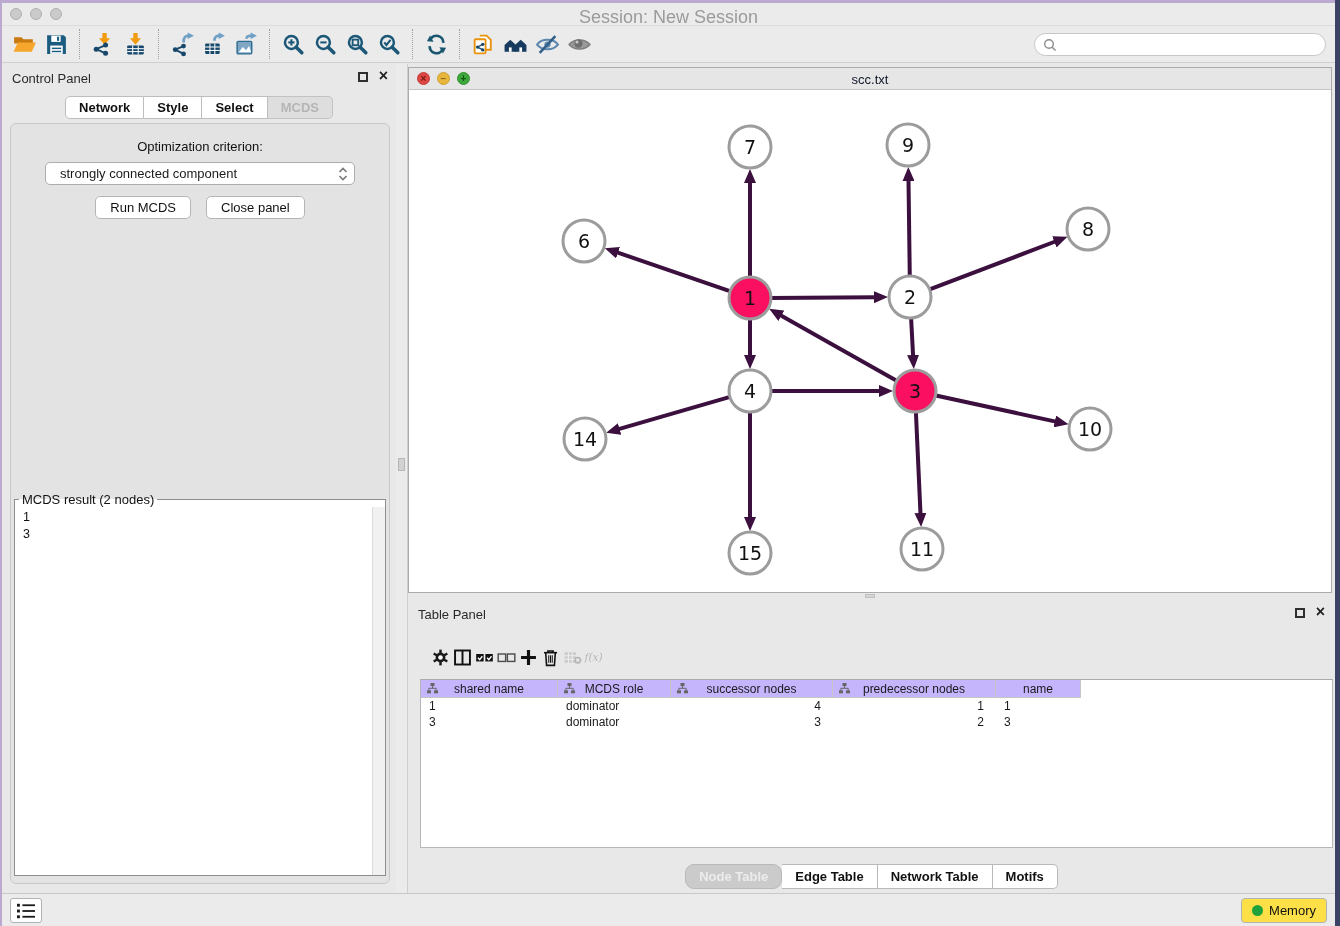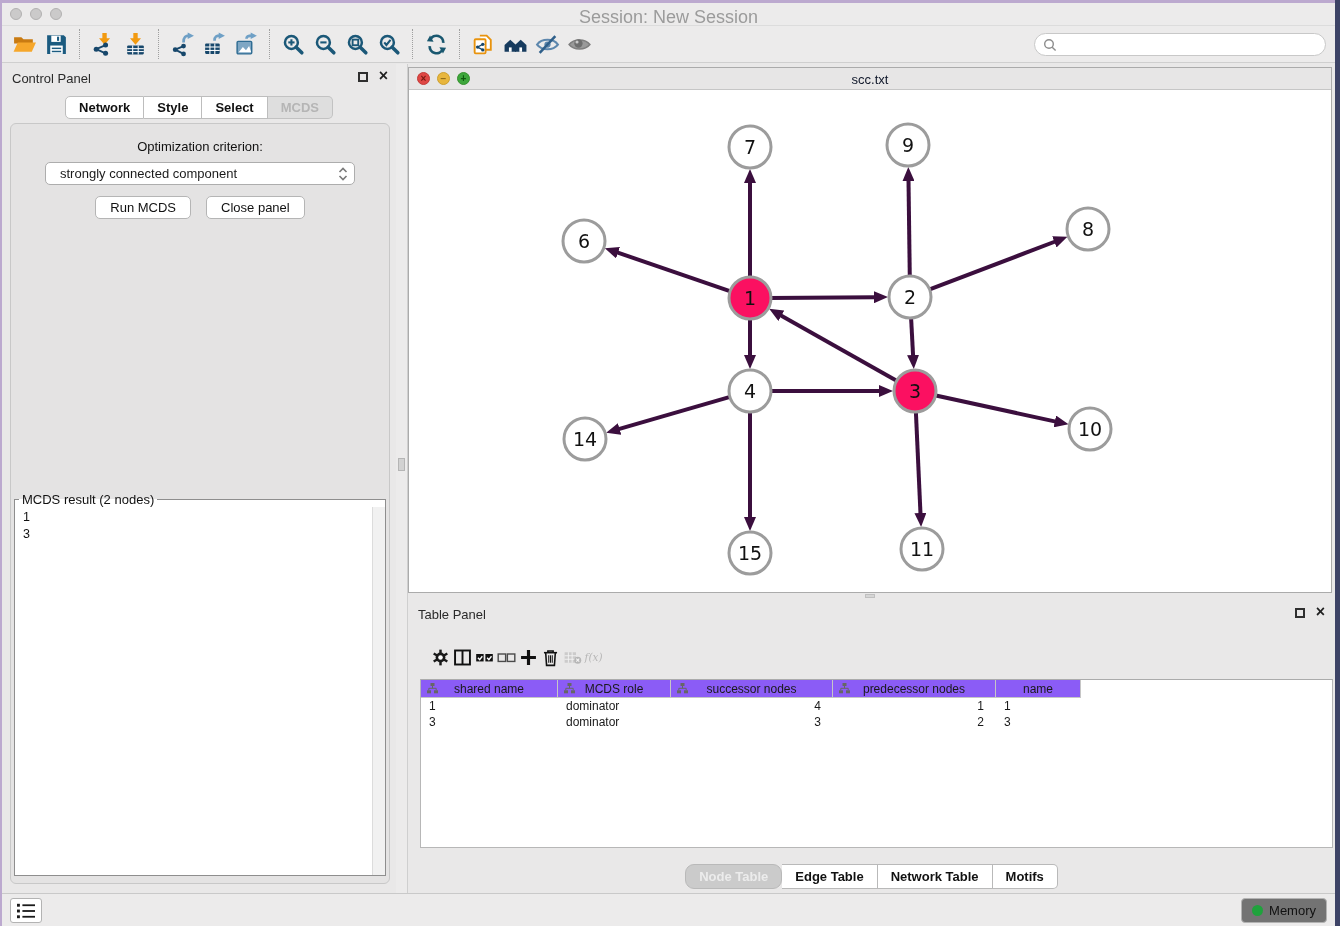--- a/index.html
+++ b/index.html
@@ -71,38 +71,38 @@
   
   .table-panel{position:absolute;top:536px;left:0;right:0;bottom:0;}
   .table-panel .panel-title{left:10px;}
   .table-panel .float-btn{right:30px;} .table-panel .close-btn{right:10px;}
   .tp-toolbar{position:absolute;top:28px;left:12px;right:2px;height:40px;display:flex;align-items:flex-end;gap:0;padding-left:9px;}
   .tpbtn{width:22px;height:22px;display:flex;align-items:center;justify-content:center;}
   .tpbtn svg{width:21px;height:21px;}
   .node-table{position:absolute;top:79px;left:12px;right:2px;height:169px;background:#fff;
               border:1px solid #B7B7B7;border-top:1px solid #ABABAB;}
   .thead{display:grid;height:18px;}
-  .th{position:relative;display:flex;align-items:center;justify-content:center;background:#8b5cf6;
+  .th{position:relative;display:flex;align-items:center;justify-content:center;background:#c4b5fd;
       border-right:1px solid #C6C6C6;border-bottom:1px solid #C6C6C6;font-size:12px;color:#1a1a1a;}
   .th svg{position:absolute;left:6px;width:11px;height:11px;}
   .th.filler{background:transparent;border-right:none;border-bottom:none;}
   .tr{display:grid;height:16px;}
   .td{font-size:12px;line-height:16px;padding:0 8px;white-space:nowrap;overflow:hidden;}
   .td.right{text-align:right;padding-right:12px;}
   .seg-tabs{position:absolute;top:264px;left:0;right:0;display:flex;justify-content:center;}
   .seg-tab{background:#fff;border:1px solid #B9B9B9;border-left:none;font-size:13px;font-weight:600;
            padding:4px 13px;color:#111;}
   .seg-tab:first-child{border-left:1px solid #B9B9B9;border-radius:5px 0 0 5px;}
   .seg-tab:last-child{border-radius:0 5px 5px 0;}
   .seg-tab.active{background:#CBCBCB;color:#ECECEC;border-radius:9px;}
   
   .status-bar{position:absolute;left:0;right:0;bottom:0;height:33px;background:#ECEBEB;border-top:1px solid #C9C9C9;}
   .list-btn{position:absolute;left:8px;top:4px;width:32px;height:25px;background:#fff;border:1px solid #B3B3B3;
             border-radius:3px;display:flex;align-items:center;justify-content:center;padding:0;}
-  .mem-btn{position:absolute;right:8px;top:4px;height:25px;background:#737373;border:1px solid #B3B3B3;
+  .mem-btn{position:absolute;right:8px;top:4px;height:25px;background:#fde047;border:1px solid #B3B3B3;
            border-radius:4px;display:flex;align-items:center;gap:6px;padding:0 10px;font-size:13px;
            font-family:"Liberation Sans",sans-serif;color:#111;}
   .mem-dot{width:11px;height:11px;border-radius:50%;background:#1FA23C;}
   .disabled{opacity:.55;}
 </style>
 </head>
 <body>
 
 <div class="frame-right"></div>
 <div class="app">

